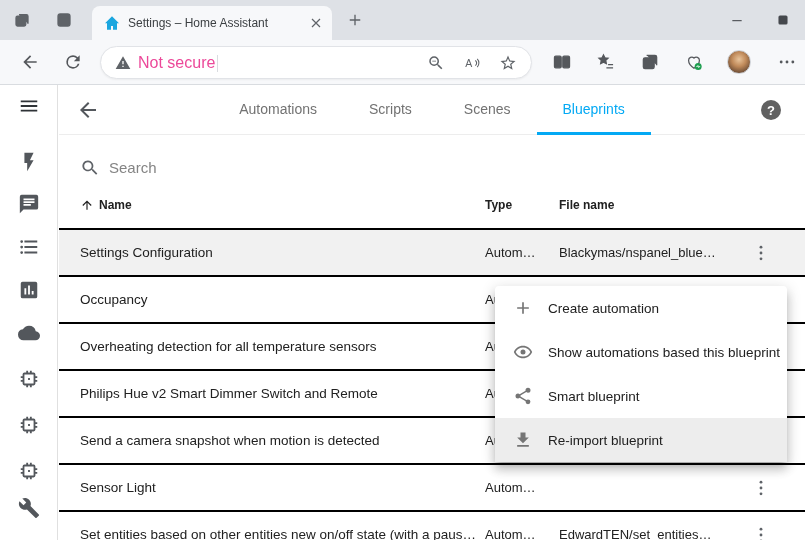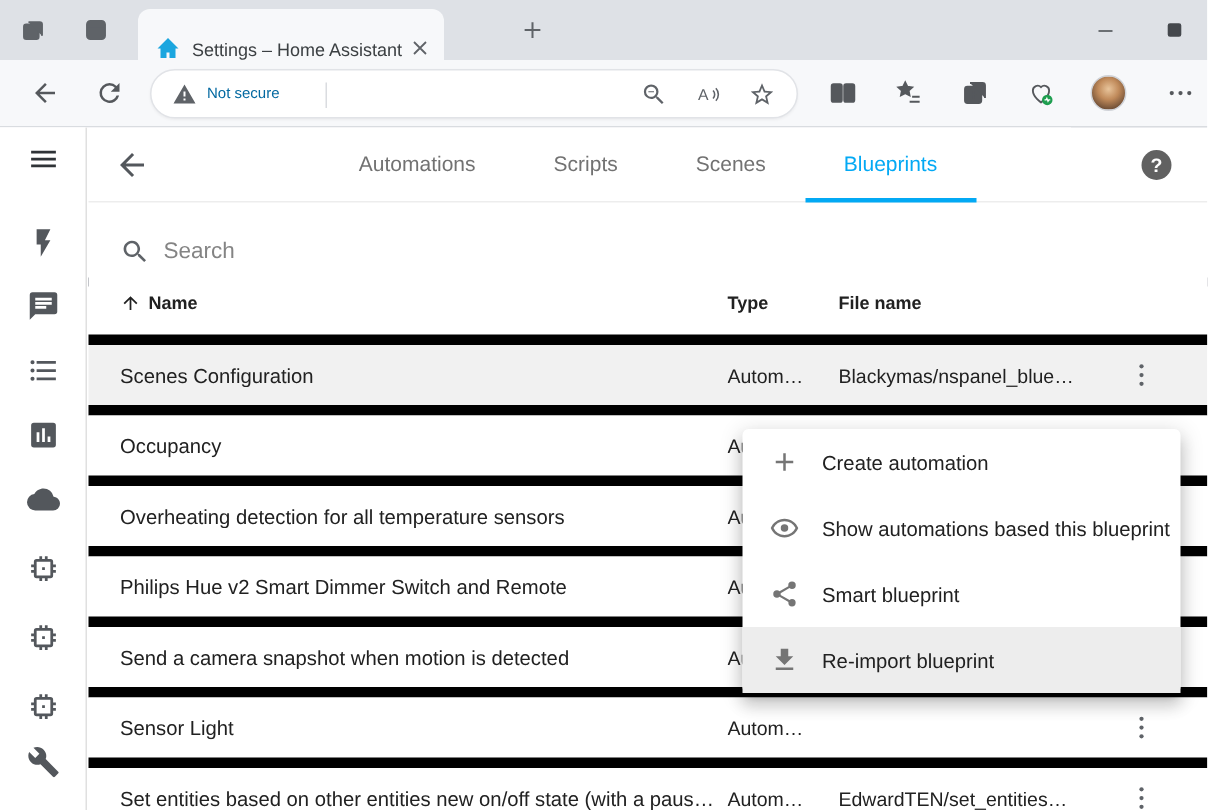--- a/index.html
+++ b/index.html
@@ -6,31 +6,31 @@
   html,body{width:805px;height:540px;overflow:hidden;background:#fff;
     font-family:"Liberation Sans",sans-serif;-webkit-font-smoothing:antialiased}
   .screen{position:relative;width:805px;height:540px;overflow:hidden;background:#fff}
   svg{display:block;fill:currentColor}
   .i14{width:14px;height:14px}.i16{width:16px;height:16px}.i18{width:18px;height:18px}
   .i20{width:20px;height:20px}.i22{width:22px;height:22px}.i24{width:24px;height:24px}
 
   
   .tabstrip{position:absolute;left:0;top:0;width:805px;height:40px;background:#dee1e6}
   .ts-abs{position:absolute;color:#5f6368;cursor:pointer}
-  .tab{position:absolute;left:92px;top:6px;width:204px;height:34px;background:#f7f8fa;
-    border-radius:8px 8px 0 0;display:flex;align-items:flex-end;padding:0 8px 0 12px}
+  .tab{position:absolute;left:92px;top:6px;width:240px;height:34px;background:#f7f8fa;
+    border-radius:8px 8px 0 0;display:flex;align-items:center;padding:0 8px 0 12px}
   .tab-title{flex:1;margin-left:8px;font-size:12px;color:#3c4043;white-space:nowrap;
     overflow:hidden;text-overflow:ellipsis}
   .toolbar{position:absolute;left:0;top:40px;width:805px;height:45px;background:#f7f8fa;
     border-bottom:1px solid #d9dce0}
   .tb-abs{position:absolute;color:#55585c;cursor:pointer}
   .addressbar{position:absolute;left:100px;top:6px;width:432px;height:33px;background:#fff;
     border:1px solid #e1e3e7;border-radius:17px;box-shadow:0 1px 2px rgba(0,0,0,.05)}
   .ab-abs{position:absolute}
-  .notsecure{font-size:10px;color:#0369a1;line-height:31px;white-space:nowrap}
+  .notsecure{font-size:16px;color:#ec4899;line-height:31px;white-space:nowrap}
   .url{font-size:13px;color:#202124;line-height:31px;white-space:nowrap}
   .ab-div{width:1px;height:17px;background:#dadce0}
   .avatar{position:absolute;left:727px;top:10px;width:24px;height:24px;border-radius:50%;
     background:radial-gradient(circle at 50% 38%,#e8c49b 0%,#c08a5a 40%,#6e4e36 78%,#4c3624 100%);
     border:1px solid #d0d3d8;cursor:pointer}
 
   
   .app{position:absolute;left:0;top:85px;width:714px;height:455px;background:#fff}
   .sidebar{position:absolute;left:0;top:0;width:58px;height:455px;background:#fff;
     border-right:1px solid #e0e0e0}
@@ -45,21 +45,21 @@
   .appbar-abs{position:absolute;color:#53575c;cursor:pointer}
 
   .searchrow{position:absolute;left:0;top:60px;width:746px;height:46px;border-bottom:6px solid #0f172a}
   .search-icon-box{position:absolute;left:21px;top:13px;color:#5f6368}
   .search-input{position:absolute;left:50px;top:0;width:420px;height:44px;border:0;outline:0;
     background:transparent;font-size:15px;color:#212121;font-family:"Liberation Sans",sans-serif}
   .search-input::placeholder{color:#848484}
 
   .thead,.row{position:absolute;left:0;width:746px;display:grid;
     grid-template-columns:405px 74px 1fr 80px;align-items:center;padding-left:21px;
-    border-bottom:7px solid #000000;background:#fff}
+    border-bottom:2px solid #000000;background:#fff}
   .thead{top:96px;height:49px;font-size:12px;font-weight:700;color:#212121}
   .th-name{display:flex;align-items:center;gap:5px}
   .row{height:47px;cursor:pointer}
   .row.selected{background:#f1f1f1}
   .cell{white-space:nowrap;overflow:hidden;text-overflow:ellipsis;padding-right:8px}
   .cell.name{font-size:13.5px;color:#212121}
   .cell.type,.cell.file{font-size:13px;color:#212121}
   .cell.dots{display:flex;justify-content:center;color:#5f6368;overflow:visible}
 
   
@@ -290,21 +290,21 @@
               </svg>
           </span>
           <span>Name</span>
         </div>
         <div>Type</div>
         <div>File name</div>
         <div></div>
       </div>
 
       <div class="row selected" style="top:145px">
-        <div class="cell name">Scenes Configuration</div>
+        <div class="cell name">Settings Configuration</div>
         <div class="cell type">Autom…</div>
         <div class="cell file">Blackymas/nspanel_blueprin…</div>
         <div class="cell dots">
             <svg class="i20" viewBox="0 0 24 24">
               <circle cx="12" cy="5" r="1.7"></circle>
               <circle cx="12" cy="12" r="1.7"></circle>
               <circle cx="12" cy="19" r="1.7"></circle>
             </svg>
           </div>
       </div>

